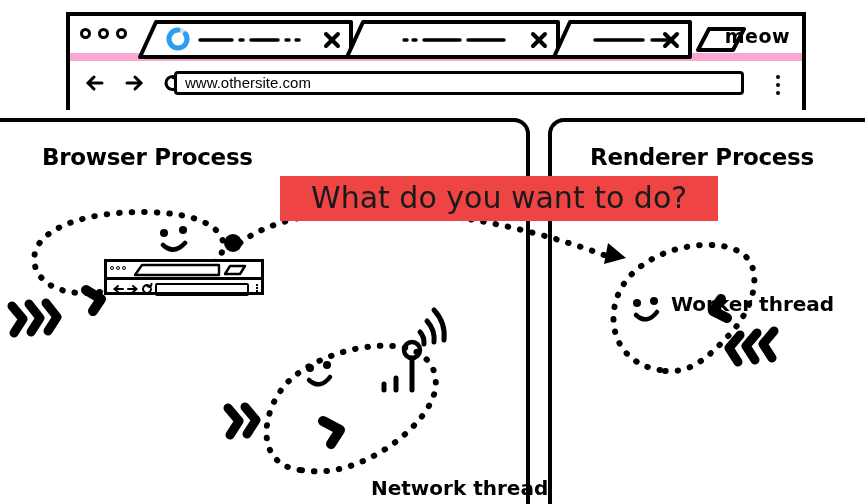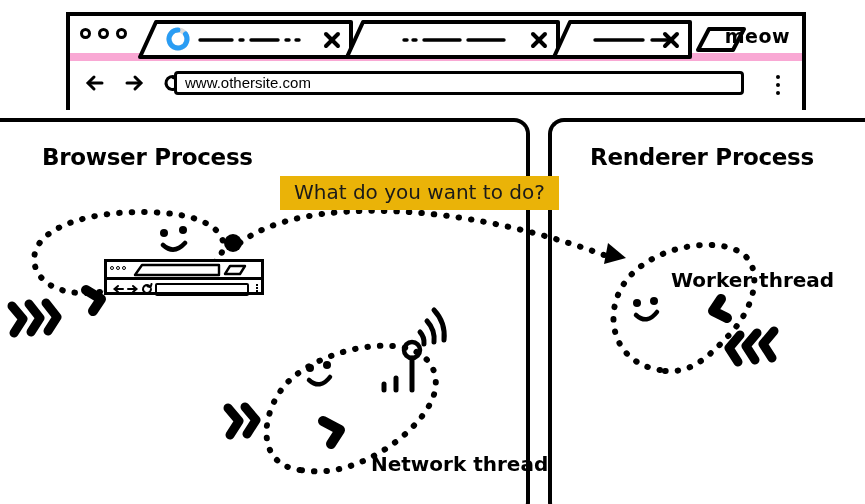--- a/index.html
+++ b/index.html
@@ -27,32 +27,32 @@
   
   .panel{position:absolute;border:4px solid #000;box-sizing:border-box;background:transparent;}
   #browser-process{left:-10px;top:118px;width:540px;height:400px;border-radius:0 16px 16px 0;border-left:none;}
   #renderer-process{left:548px;top:118px;width:330px;height:400px;border-radius:16px 0 0 16px;border-right:none;}
   .panel-title{position:absolute;top:22px;font-size:23px;font-weight:700;
                font-family:"DejaVu Sans", sans-serif;letter-spacing:-.3px;white-space:nowrap;}
   #browser-process .panel-title{left:52px;}
   #renderer-process .panel-title{left:38px;}
 
   
-  .callout{position:absolute;background:#eab308;color:#1a1a1a;
-           font-size:20px;padding:4px 14px 6px;white-space:nowrap;
+  .callout{position:absolute;background:#ef4444;color:#1a1a1a;
+           font-size:30px;padding:4px 31px 6px;white-space:nowrap;
            font-family:"DejaVu Sans", sans-serif;}
   #callout-question{left:280px;top:176px;}
   #callout-start{left:40px;top:352px;}
   .tail{position:absolute;width:0;height:0;border-left:9px solid transparent;
         border-right:9px solid transparent;border-bottom:11px solid #d5d5d5;
         left:100px;top:-10px;}
 
   
   .tlabel{position:absolute;font-size:20px;font-weight:600;white-space:nowrap;
-          font-family:"DejaVu Sans", sans-serif;}
+          font-family:"DejaVu Sans", sans-serif;margin-top:24px;}
   #label-ui-thread{left:137px;top:303px;}
   #label-network-thread{left:371px;top:452px;}
   #label-worker-thread{left:671px;top:268px;}
 
   
   .minibrowser{position:absolute;left:104px;top:259px;width:160px;height:36px;
                border:3px solid #000;box-sizing:border-box;background:#fff;}
   .mb-top{position:relative;height:15px;border-bottom:3px solid #000;}
   .mb-dots{position:absolute;left:3px;top:4px;display:flex;gap:2px;}
   .mb-dots i{width:4px;height:4px;border:1.4px solid #000;border-radius:50%;box-sizing:border-box;}

